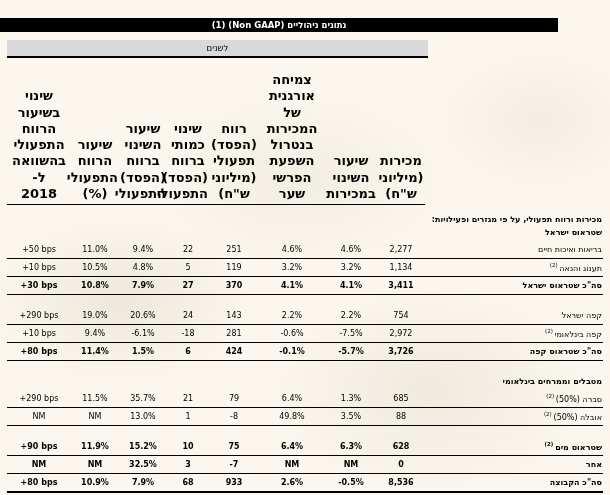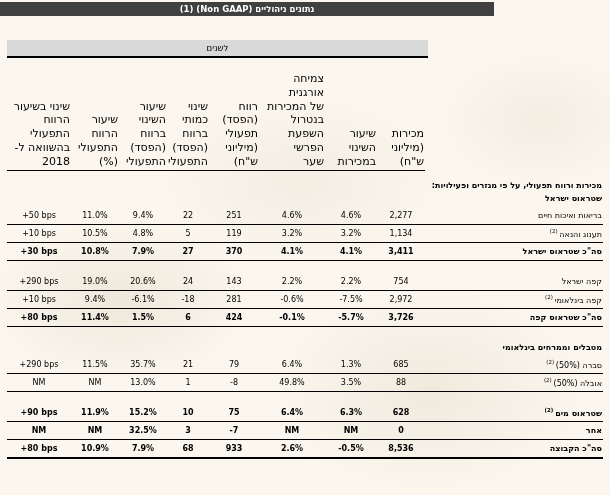--- a/index.html
+++ b/index.html
@@ -7,36 +7,36 @@
     width:610px;height:495px;position:relative;overflow:hidden;
     font-family:"DejaVu Sans",sans-serif;color:#000;
     background-color:#fbf7ee;
     background-image:
       radial-gradient(ellipse 190px 120px at 120px 300px, rgba(213,203,183,0.35), transparent 70%),
       radial-gradient(ellipse 230px 150px at 430px 390px, rgba(213,203,183,0.30), transparent 70%),
       radial-gradient(ellipse 210px 130px at 300px 180px, rgba(213,203,183,0.22), transparent 70%),
       radial-gradient(ellipse 150px 100px at 540px 120px, rgba(213,203,183,0.22), transparent 70%);
   }
   .title-bar{
-    position:absolute;top:2px;left:0;width:494px;height:14px;
-    background:#404040;color:#fff;font-size:8.5px;font-weight:bold;
+    position:absolute;top:18px;left:0;width:558px;height:14px;
+    background:#000000;color:#fff;font-size:8.5px;font-weight:bold;
     text-align:center;line-height:14px;direction:rtl;
   }
   .period-band{
     position:absolute;top:40px;left:7px;width:421px;height:16px;
     background:#d9d9d9;border-bottom:2px solid #000;
     text-align:center;font-weight:normal;font-size:8.5px;line-height:16px;
   }
   table.mgmt{
     position:absolute;top:72px;left:7px;width:596px;
     border-collapse:collapse;table-layout:fixed;font-size:8px;
   }
   table.mgmt th{
-    font-weight:normal;vertical-align:bottom;text-align:right;
-    white-space:pre-line;font-size:11px;line-height:1.25;
+    font-weight:bold;vertical-align:bottom;text-align:center;
+    white-space:pre-line;font-size:13px;line-height:1.25;
     padding:0 1px 2px 1px;border-bottom:1px solid #000;height:84px;
   }
   table.mgmt th.label-h{border-bottom:none;}
   table.mgmt td{height:17px;padding:0 1px;vertical-align:middle;}
   td.val{text-align:center;direction:ltr;white-space:nowrap;}
   td.label{text-align:right;white-space:nowrap;padding-right:2px;}
   tr.rule-thin td{border-bottom:1px solid #000;}
   tr.rule-thick td{border-bottom:1.5px solid #000;margin-top:26px;}
   tr.rule-xthick td{border-bottom:2.5px solid #000;}
   tr.rule-none td{border-bottom:none;text-align:right;}

